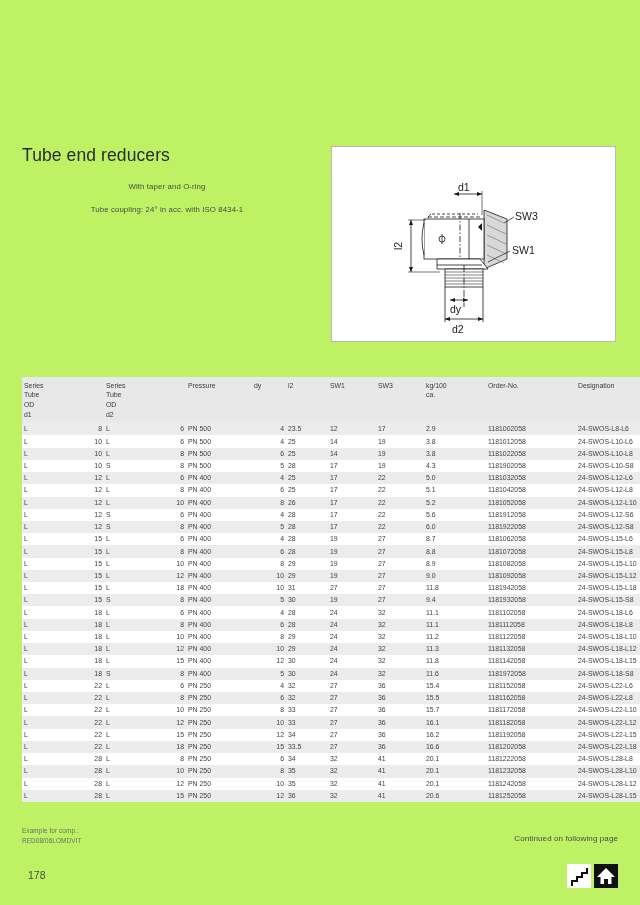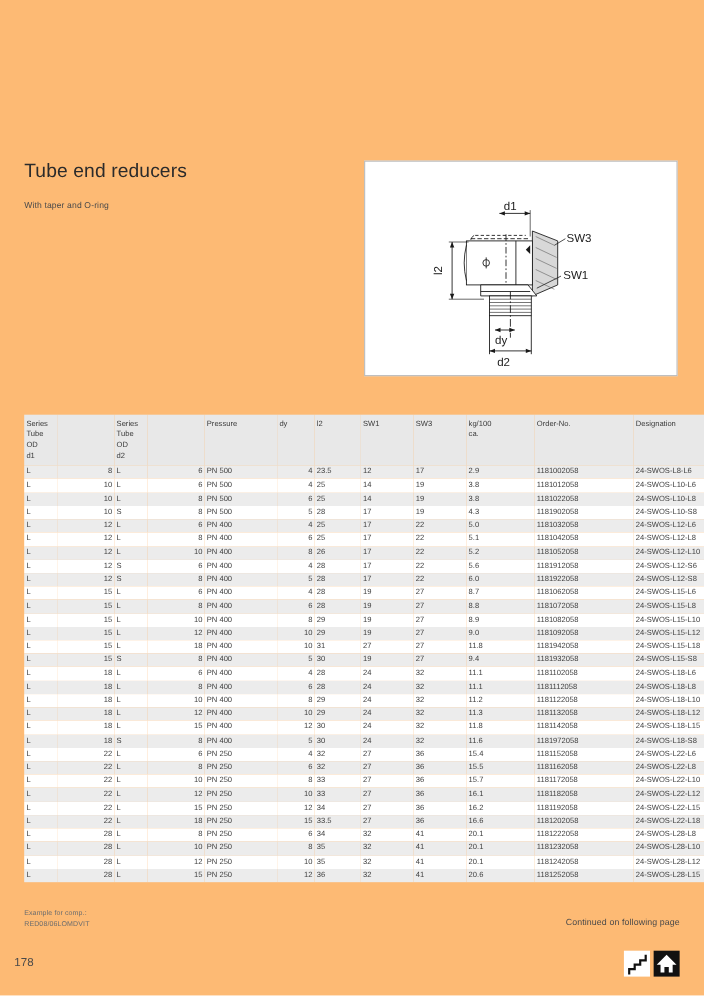--- a/index.html
+++ b/index.html
@@ -12,21 +12,21 @@
     height: 905px;
     position: relative;
     font-family: "Liberation Sans", sans-serif;
     color: #3a3a3a;
     overflow: hidden;
   }
 
   .page {
     position: absolute;
     inset: 0;
-    background: #fdba74;
+    background: #bef264;
   }
 
   
   .title-block {
     position: absolute;
     left: 22px;
     top: 146px;
     width: 290px;
   }
   .page-title {
@@ -36,20 +36,21 @@
     letter-spacing: 0.1px;
     margin: 0 0 16px 0;
     line-height: 1.1;
   }
   .subtitle-group {
     font-size: 7.8px;
     line-height: 1.55;
     color: #4a4a4a;
     margin-bottom: 11px;
     letter-spacing: 0.12px;
+    text-align: center;
   }
   .subtitle-group:last-child { margin-bottom: 0; }
 
   
   .drawing-panel {
     position: absolute;
     left: 331px;
     top: 146px;
     width: 285px;
     height: 196px;
@@ -118,21 +119,21 @@
   .footer-continued {
     position: absolute;
     right: 22px;
     top: 834px;
     font-size: 8px;
     color: #4a4a4a;
     letter-spacing: 0.1px;
   }
   .page-number {
     position: absolute;
-    left: 13px;
+    left: 28px;
     top: 869px;
     font-size: 10.5px;
     color: #4a4a4a;
   }
   .footer-logos {
     position: absolute;
     right: 22px;
     top: 864px;
     display: flex;
     gap: 3px;
@@ -146,20 +147,23 @@
 <div class="page">
 
   <div class="title-block">
     <h1 class="page-title">Tube end reducers</h1>
 
     <div class="subtitle-group">
       <div>With taper and O-ring</div>
     </div>
 
 
+    <div class="subtitle-group">
+      <div>Tube coupling: 24° in acc. with ISO 8434-1</div>
+    </div>
   </div>
 
   <div class="drawing-panel">
     <svg width="283" height="194" viewBox="0 0 283 194">
       <g stroke="#1a1a1a" fill="none" stroke-width="0.8">
 
         <path d="M152 63 L175 72 L175 112 L152 122 Z" fill="#d8d8d8" stroke="#1a1a1a"></path>
 
         <g stroke="#555" stroke-width="0.5">
           <line x1="155" y1="68" x2="172" y2="76"></line>

